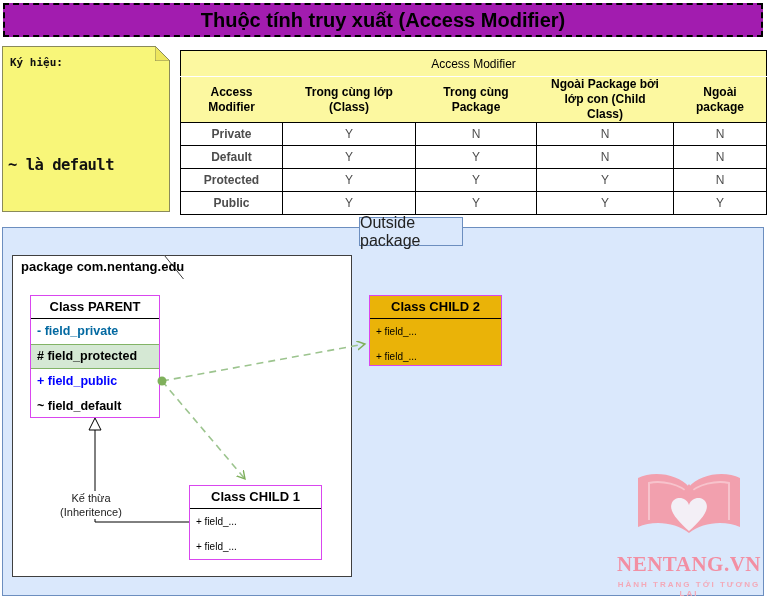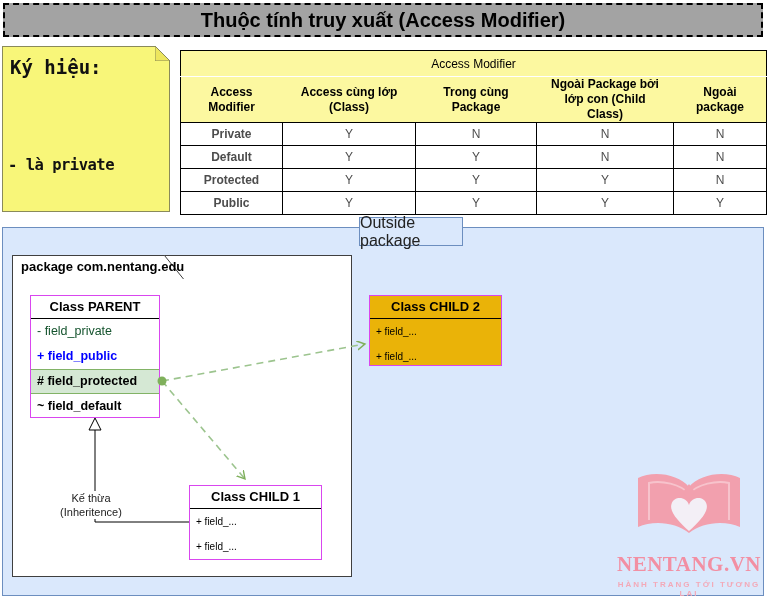--- a/index.html
+++ b/index.html
@@ -2,27 +2,27 @@
 <html><head>
 <meta charset="utf-8">
 <style>
   html,body{margin:0;padding:0;background:#fff;}
   .stage{position:relative;width:768px;height:598px;background:#ffffff;
          font-family:"Liberation Sans",sans-serif;overflow:hidden;}
 
   
   .title-bar{position:absolute;left:3px;top:3px;width:756px;height:30px;
     border:2px dashed #000;display:flex;align-items:center;justify-content:center;
-    font-size:20px;font-weight:bold;color:#000;background:#a3a3a3;}
+    font-size:20px;font-weight:bold;color:#000;background:#a21caf;}
 
   
   .note{position:absolute;left:2px;top:46px;width:166px;height:164px;
     background:#F8F679;border:1px solid #8a8a5a;
     font-family:"DejaVu Sans Mono",monospace;color:#111;}
-  .note-heading{font-size:19px;font-weight:bold;padding:9px 0 0 7px;}
+  .note-heading{font-size:11px;font-weight:bold;padding:9px 0 0 7px;}
   .note-lines{position:absolute;left:5px;top:56px;font-size:15.5px;font-weight:bold;
     line-height:25px;white-space:pre;letter-spacing:-0.5px;}
   .note-fold{position:absolute;top:-1px;right:-1px;}
 
   
   .am-table{position:absolute;left:180px;top:50px;width:586px;border-collapse:collapse;
     table-layout:fixed;background:#fff;font-size:12px;color:#000;}
   .am-table td,.am-table th{border:1px solid #000;text-align:center;padding:0 8px;
     overflow:hidden;}
   .am-table .caption-row td{background:#FCF8A0;height:25px;font-weight:normal;
@@ -46,21 +46,21 @@
   .pkg{position:absolute;left:9px;top:27px;width:338px;height:320px;
     background:#fff;border:1px solid #3f3f3f;z-index:1;}
   .pkg-tab-svg{position:absolute;top:-1px;left:-1px;}
   .pkg-tab-text{position:absolute;top:3px;left:8px;font-size:13px;font-weight:bold;color:#000;}
 
   .uml{position:absolute;border:1px solid #d946ef;background:#fff;z-index:1;font-size:12.5px;color:#000;}
   .uml .uml-head{height:22px;line-height:22px;text-align:center;font-weight:bold;
     font-size:13px;border-bottom:1px solid #000;}
   .uml .f{height:25px;line-height:25px;padding:0 6px;white-space:nowrap;}
   .parent{left:27px;top:67px;width:128px;height:121px;}
-  .f-private{color:#14532d;}
+  .f-private{color:#0369a1;font-weight:bold;}
   .f-public{color:#0000FF;font-weight:bold;}
   .f-protected{font-weight:bold;background:#D5E8D4;border-top:1px solid #82B366;
     border-bottom:1px solid #82B366;height:23px !important;line-height:23px !important;}
   .f-default{font-weight:bold;height:24px !important;line-height:24px !important;}
 
   .child2{left:366px;top:67px;width:131px;height:69px;background:#eab308;}
   .child1{left:186px;top:257px;width:131px;height:73px;background:#fff;}
   .uml .f2{height:24px;line-height:24px;padding:1px 6px 0 6px;font-size:10px;}
 
   .connector-layer{position:absolute;left:0;top:0;width:760px;height:367px;z-index:2;
@@ -77,21 +77,20 @@
 </head>
 <body>
 
 <div class="stage">
 
   <div class="title-bar">Thuộc tính truy xuất (Access Modifier)</div>
 
   <div class="note">
     <div class="note-heading">Ký hiệu:</div>
     <div class="note-lines">
-      <div>- là private</div>
       <div>~ là default</div>
       <div># là protected</div>
       <div>+ là public</div>
     </div>
     <svg class="note-fold" width="15" height="15">
       <path d="M0,0 L15,15 L15,0 Z" fill="#ffffff"></path>
       <path d="M0,0 L15,15 L0,15 Z" fill="#EDE65E" stroke="#8a8a5a" stroke-width="1"></path>
     </svg>
   </div>
 
@@ -102,21 +101,21 @@
         <col style="width:121px">
       <col style="width:137px">
         <col style="width:93px">
     </colgroup>
     <tbody>
         <tr class="caption-row">
       <td colspan="5">Access Modifier</td>
     </tr>
     <tr class="head-row">
       <th>Access Modifier</th>
-      <th>Access cùng lớp (Class)</th>
+      <th>Trong cùng lớp (Class)</th>
       <th>Trong cùng Package</th>
       <th>Ngoài Package bởi lớp con (Child Class)</th>
       <th>Ngoài package</th>
     </tr>
     <tr class="body-row">
       <td class="rowlabel c-private">Private</td>
       <td>Y</td>
       <td>N</td>
       <td>N</td>
       <td>N</td>
@@ -152,22 +151,22 @@
     <div class="pkg">
       <svg class="pkg-tab-svg" width="173" height="25">
         <path d="M0.5,24 L0.5,0.5 L152.5,0.5 L171.5,24" fill="#ffffff" stroke="#3f3f3f" stroke-width="1"></path>
       </svg>
       <div class="pkg-tab-text">package com.nentang.edu</div>
     </div>
 
     <div class="uml parent">
       <div class="uml-head">Class PARENT</div>
       <div class="f f-private">- field_private</div>
+      <div class="f f-protected"># field_protected</div>
       <div class="f f-public">+ field_public</div>
-      <div class="f f-protected"># field_protected</div>
       <div class="f f-default">~ field_default</div>
     </div>
 
     <div class="uml child2">
       <div class="uml-head">Class CHILD 2</div>
       <div class="f2">+ field_...</div>
       <div class="f2">+ field_...</div>
     </div>
 
     <div class="uml child1">

